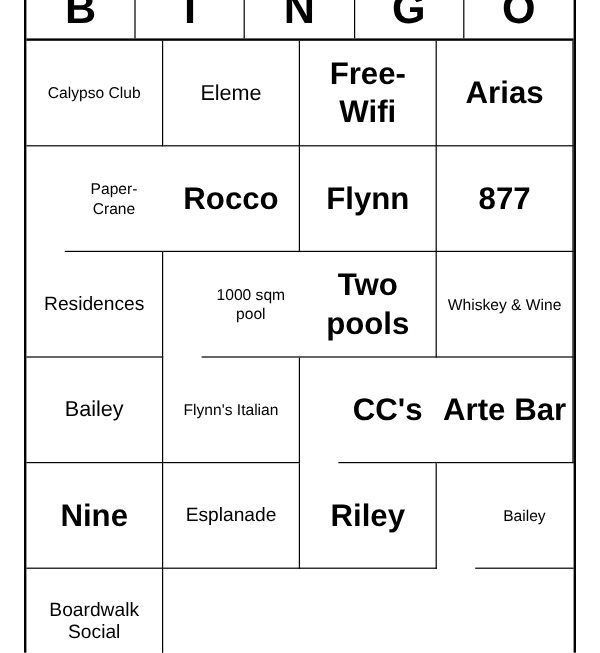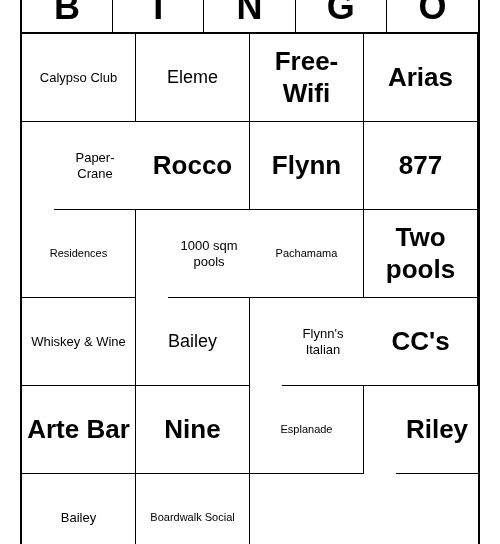--- a/index.html
+++ b/index.html
@@ -80,21 +80,21 @@
     .size-medium {
       font-size: 18px;
       font-weight: normal;
     }
 
     .size-small {
       font-size: 13px;
     }
 
     .size-xsmall {
-      font-size: 11px;
+      font-size: 16px;
     }
   </style>
 </head>
 <body>
 
 <div class="bingo-card">
   <div class="bingo-header">
   <div class="bingo-header-cell">B</div>
       <div class="bingo-header-cell">I</div>
       <div class="bingo-header-cell">N</div>
@@ -123,24 +123,21 @@
       <div class="bingo-cell">
         <span class="size-large">Flynn</span>
       </div>
       <div class="bingo-cell">
         <span class="size-large">877</span>
       </div>
       <div class="bingo-cell">
         <span class="size-xsmall">Residences</span>
       </div>
       <div class="bingo-cell">
-        <span class="size-small">1000 sqm pools</span>
-      </div>
-      <div class="bingo-cell">
-        <span class="size-xsmall">Pachamama</span>
+        <span class="size-small">1000 sqm pool</span>
       </div>
       <div class="bingo-cell">
         <span class="size-large">Two pools</span>
       </div>
       <div class="bingo-cell">
         <span class="size-small">Whiskey &amp; Wine</span>
       </div>
       <div class="bingo-cell">
         <span class="size-medium">Bailey</span>
       </div>

